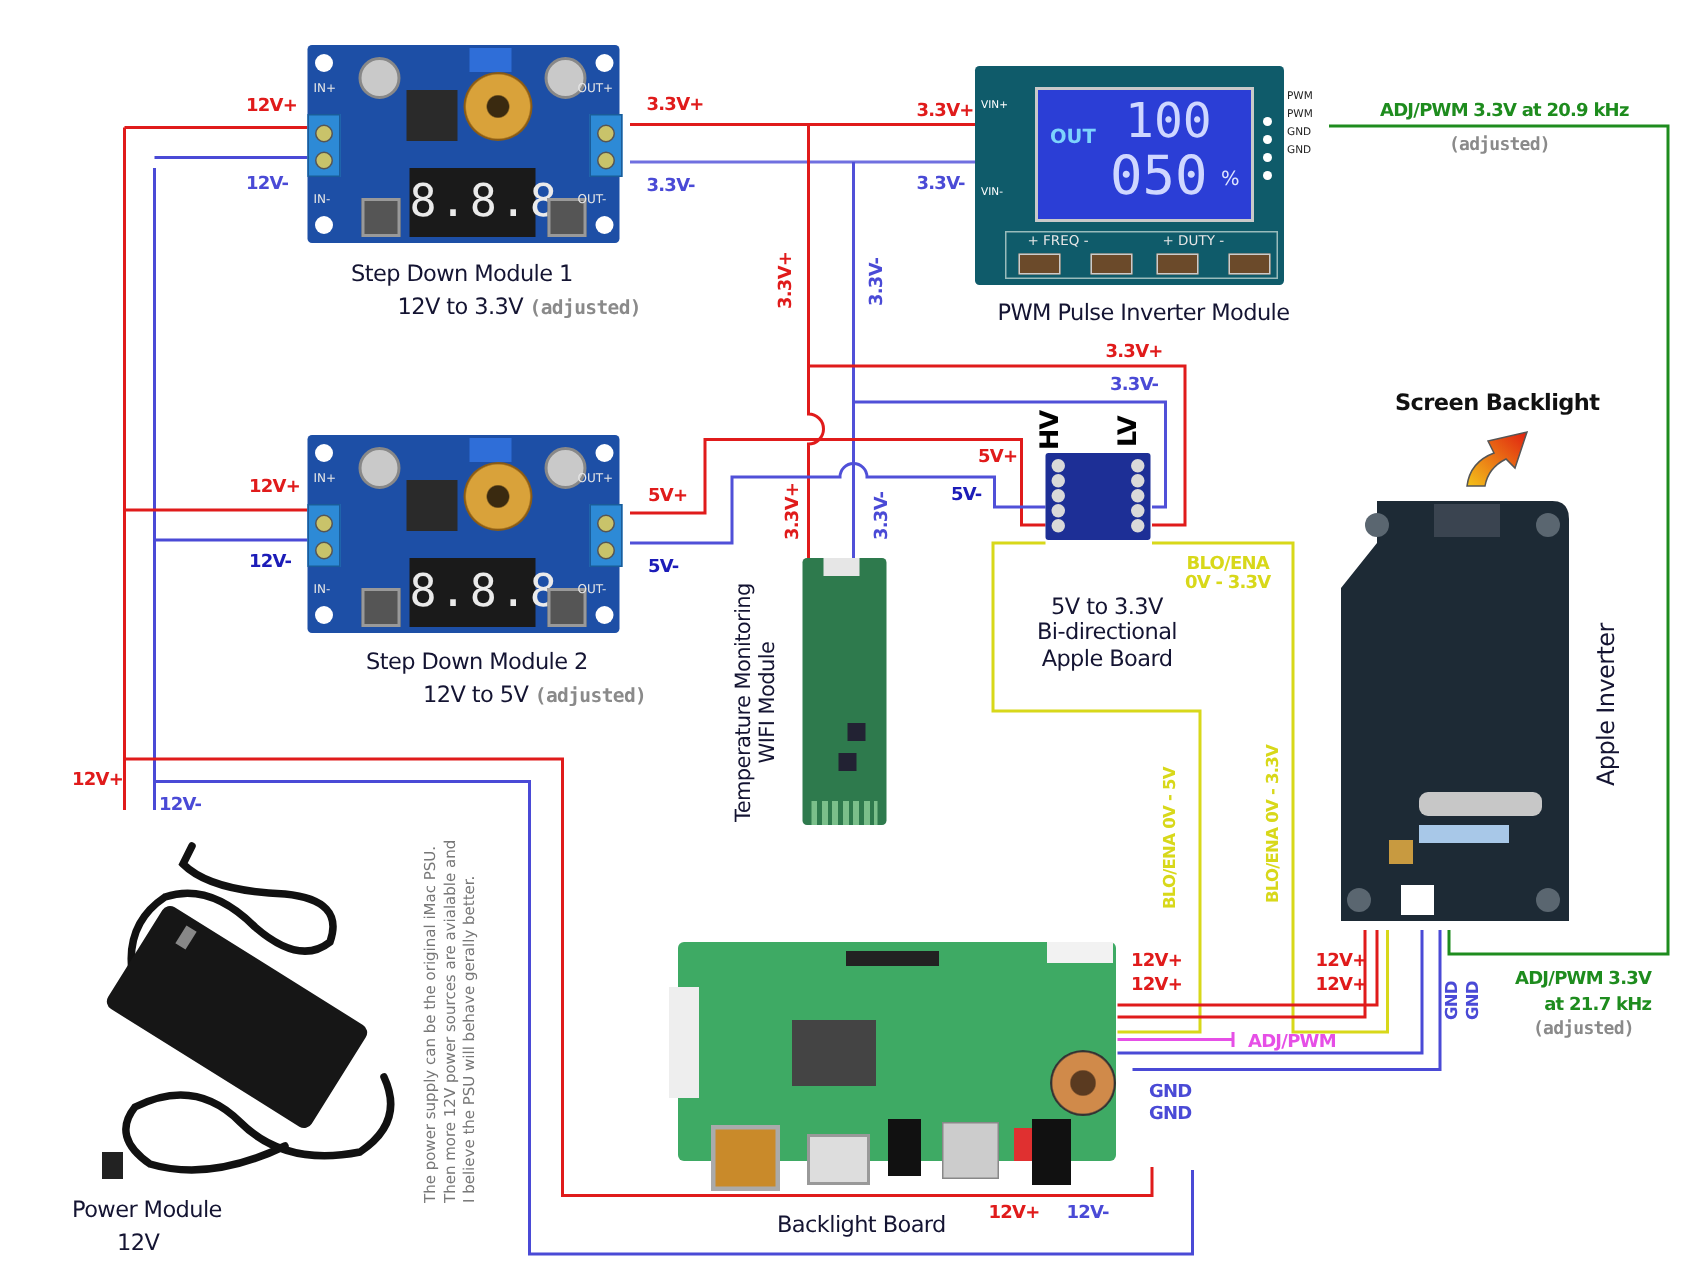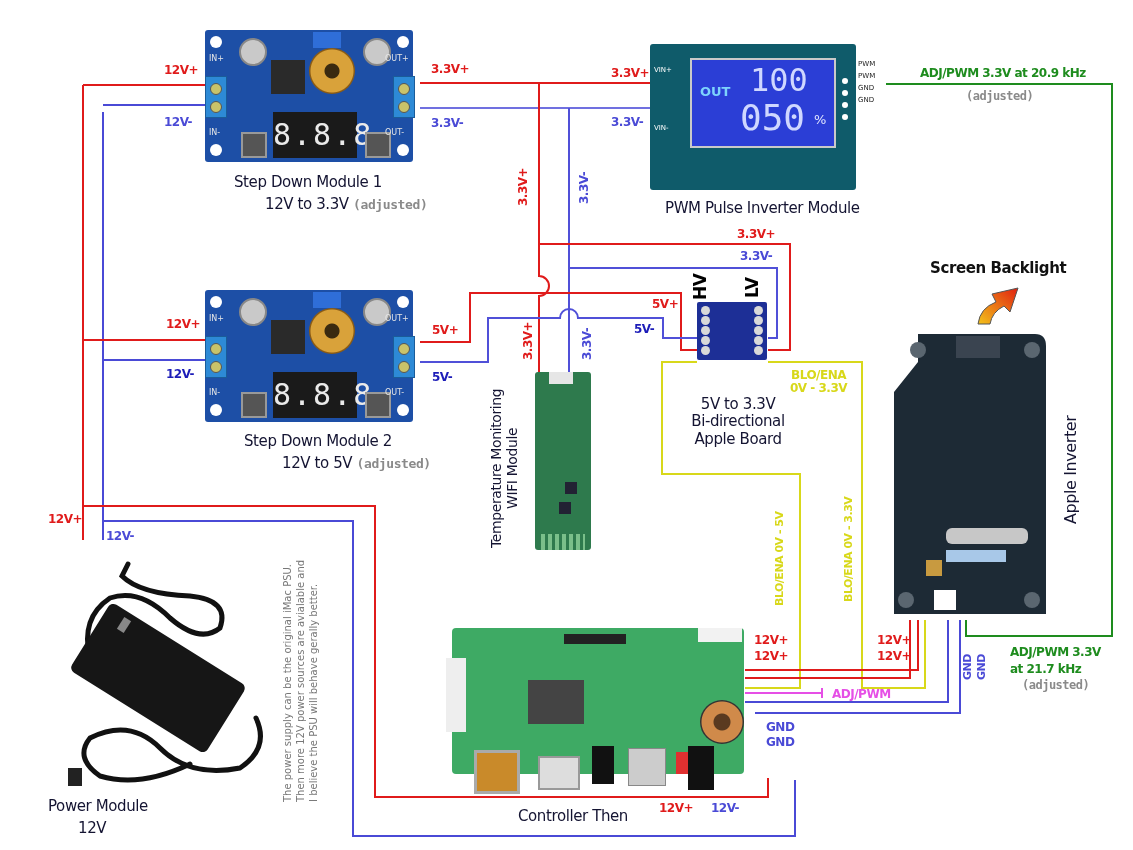--- a/index.html
+++ b/index.html
@@ -167,20 +167,28 @@
   <div class="lcd">
     <span class="out">OUT</span>
     <span class="v1">100</span>
     <span class="v2">050</span>
     <span class="pct">%</span>
   </div>
   <span class="pinh" style="left:192px;top:34px"></span>
     <span class="pinh" style="left:192px;top:46px"></span>
   <span class="pinh" style="left:192px;top:58px"></span>
     <span class="pinh" style="left:192px;top:70px"></span>
+  <div class="bar">
+    <span style="left:14px">+  FREQ  -</span>
+    <span style="left:104px">+  DUTY  -</span>
+    <div class="key" style="left:8px"></div>
+    <div class="key" style="left:56px"></div>
+    <div class="key" style="left:100px"></div>
+    <div class="key" style="left:148px"></div>
+  </div>
 </div>
 <div style="position:absolute;left:858px;top:58px;font-size:7px;color:#222;line-height:12px">
   <div>PWM</div>
   <div>PWM</div>
   <div>GND</div>
   <div>GND</div>
 </div>
 <div class="title" style="left:665px;top:200px">PWM Pulse Inverter Module</div>
 
 <div class="module logic">
@@ -247,21 +255,21 @@
   <div style="position:absolute;left:-6px;top:30px;width:20px;height:74px;background:#eee"></div>
   <div style="position:absolute;left:22px;top:122px;width:40px;height:38px;background:#c98a2a;border:3px solid #aaa"></div>
   <div style="position:absolute;left:86px;top:128px;width:38px;height:30px;background:#ddd;border:2px solid #999"></div>
   <div style="position:absolute;left:140px;top:118px;width:22px;height:38px;background:#111"></div>
   <div style="position:absolute;left:176px;top:120px;width:36px;height:36px;background:#ccc;border:1px solid #888"></div>
   <div style="position:absolute;left:224px;top:124px;width:14px;height:22px;background:#e03030"></div>
   <div style="position:absolute;left:236px;top:118px;width:26px;height:44px;background:#111"></div>
   <div style="position:absolute;left:248px;top:72px;width:44px;height:44px;border-radius:50%;background:radial-gradient(circle,#5a3a20 0 8px,#d08a4a 9px 20px,#333 21px)"></div>
   <div style="position:absolute;left:246px;top:0;width:44px;height:14px;background:#f2f2f2"></div>
 </div>
-<div class="title" style="left:518px;top:808px">Controller Then</div>
+<div class="title" style="left:518px;top:808px">Backlight Board</div>
 
 <div class="module psu">
   <svg width="210" height="260" viewBox="0 0 210 260">
     <g fill="none" stroke="#111" stroke-width="5" stroke-linecap="round">
       <path d="M68 16 L62 28 Q80 46 130 48 Q170 52 160 80 Q140 96 110 70 Q80 40 50 50 Q20 70 30 110"></path>
       <path d="M196 170 Q210 200 180 220 Q130 230 100 200 Q70 170 30 190 Q14 210 40 228 Q80 240 130 216"></path>
     </g>
     <rect x="18" y="90" width="160" height="80" rx="6" transform="rotate(32 98 130)" fill="#161616"></rect>
     <rect x="60" y="70" width="8" height="14" fill="#888" transform="rotate(32 64 77)"></rect>
     <rect x="8" y="220" width="14" height="18" fill="#222"></rect>
@@ -307,17 +315,17 @@
 <div class="lbl red" style="left:877px;top:650px">12V+</div>
 <div class="lbl pink" style="left:832px;top:688px">ADJ/PWM</div>
 <div class="lbl blue" style="left:766px;top:721px">GND</div>
 <div class="lbl blue" style="left:766px;top:736px">GND</div>
 <div class="lbl blue rot" style="left:962px;top:680px;font-size:11px">GND</div>
 <div class="lbl blue rot" style="left:976px;top:680px;font-size:11px">GND</div>
 <div class="lbl red" style="left:659px;top:802px">12V+</div>
 <div class="lbl blue" style="left:711px;top:802px">12V-</div>
 <div class="lbl green" style="left:920px;top:67px">ADJ/PWM 3.3V at 20.9 kHz</div>
 <div class="lbl gray" style="left:966px;top:90px;font-family:'DejaVu Sans Mono',monospace">(adjusted)</div>
-<div class="lbl green" style="left:1010px;top:644px;text-align:left;line-height:17px">
+<div class="lbl green" style="left:1010px;top:644px;text-align:right;line-height:17px">
   <div>ADJ/PWM 3.3V</div>
   <div>at 21.7 kHz</div>
 </div>
 <div class="lbl gray" style="left:1022px;top:679px;font-family:'DejaVu Sans Mono',monospace">(adjusted)</div>
 
 </body></html>

